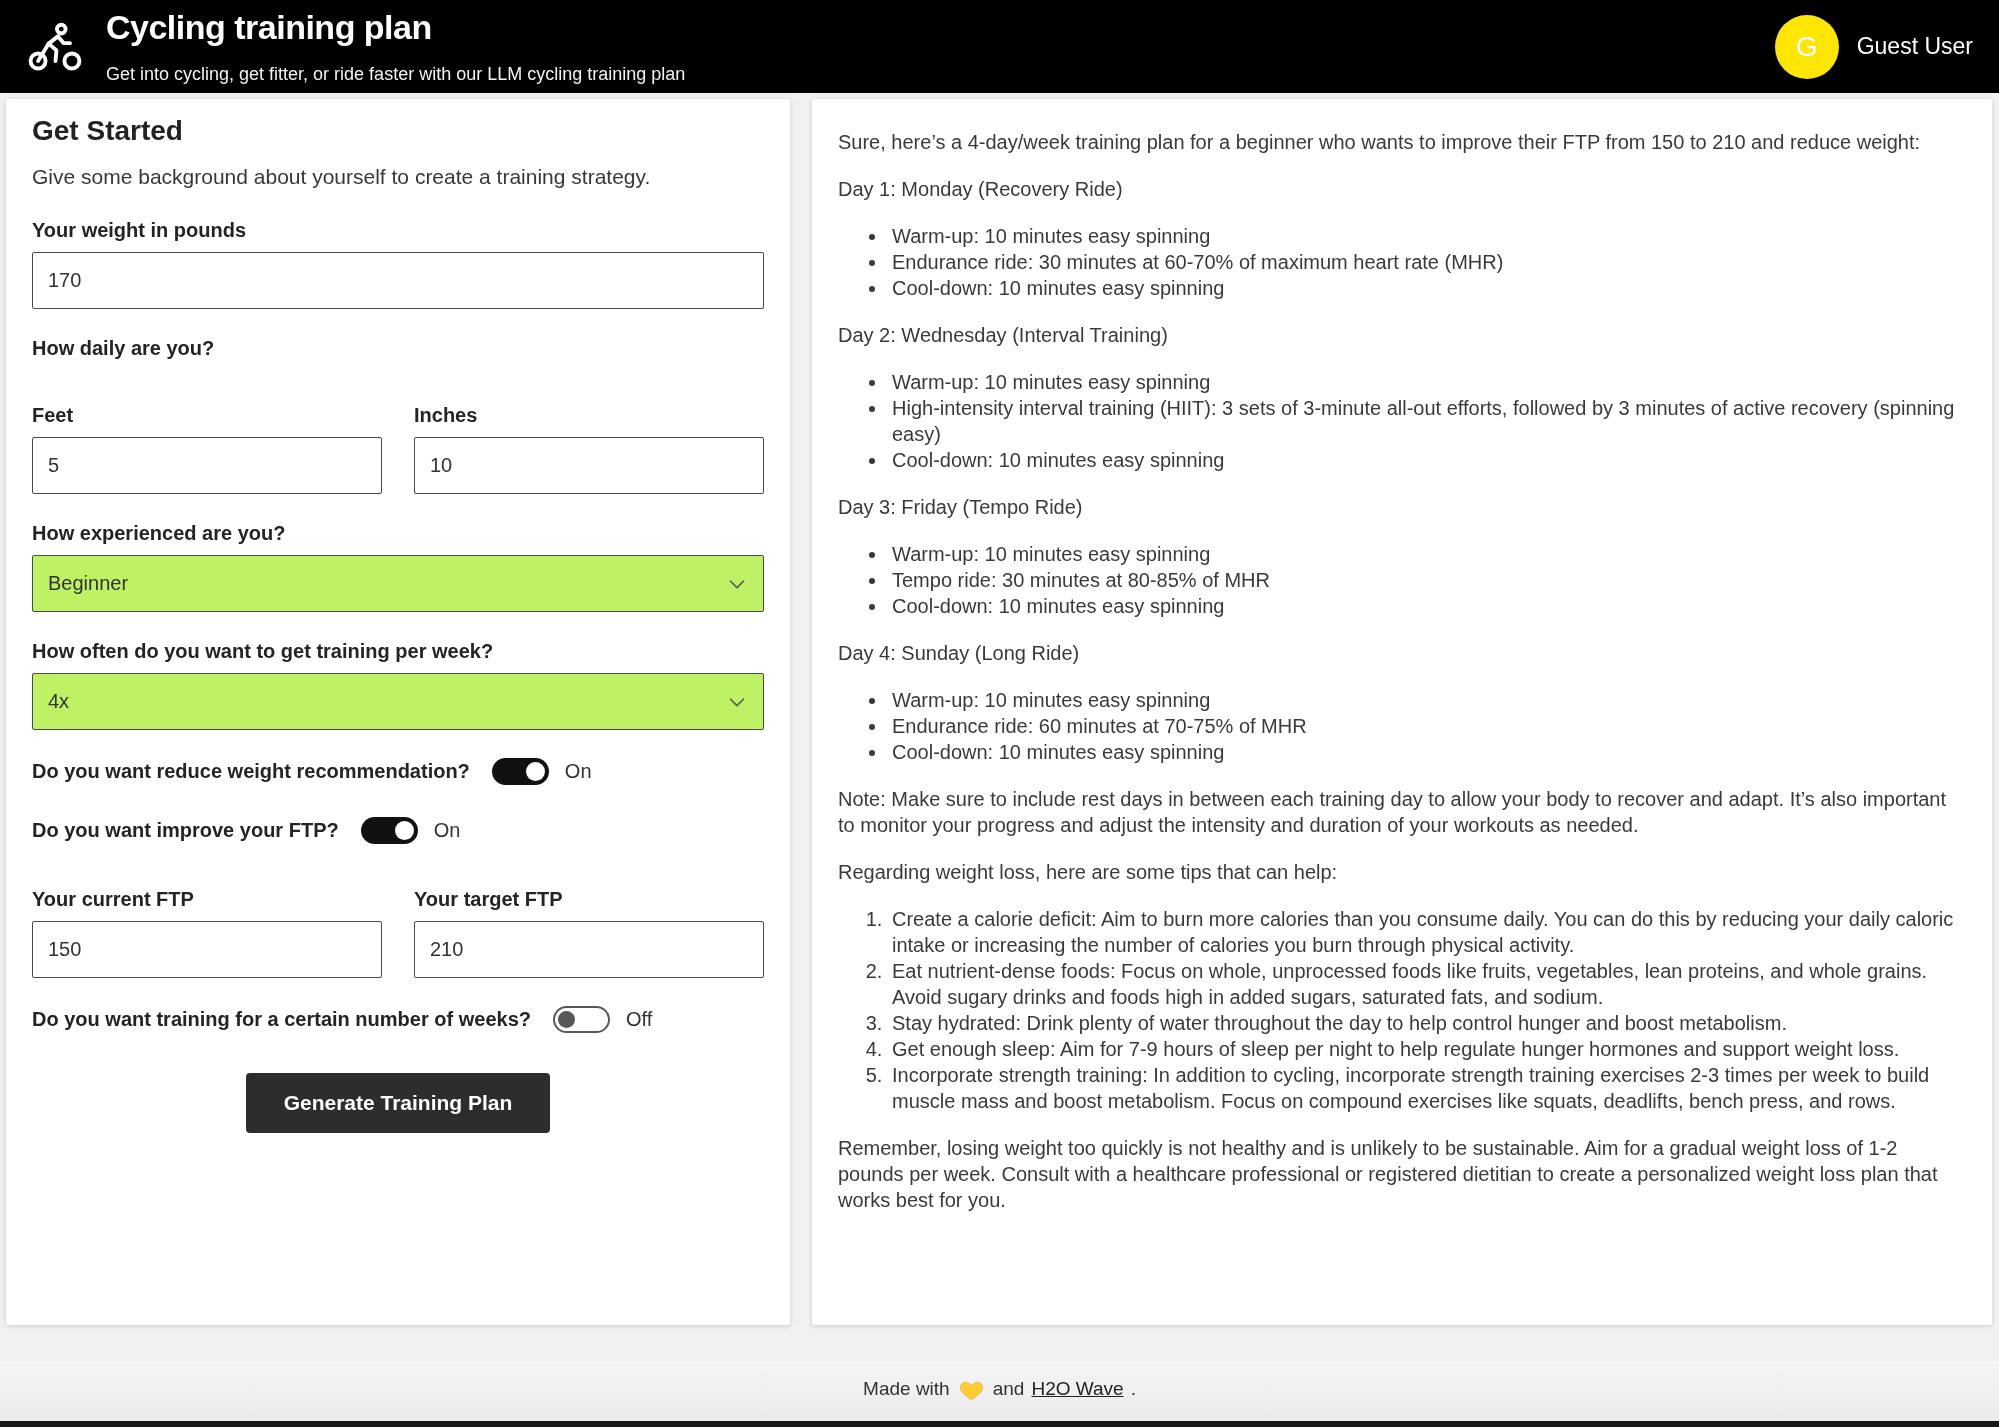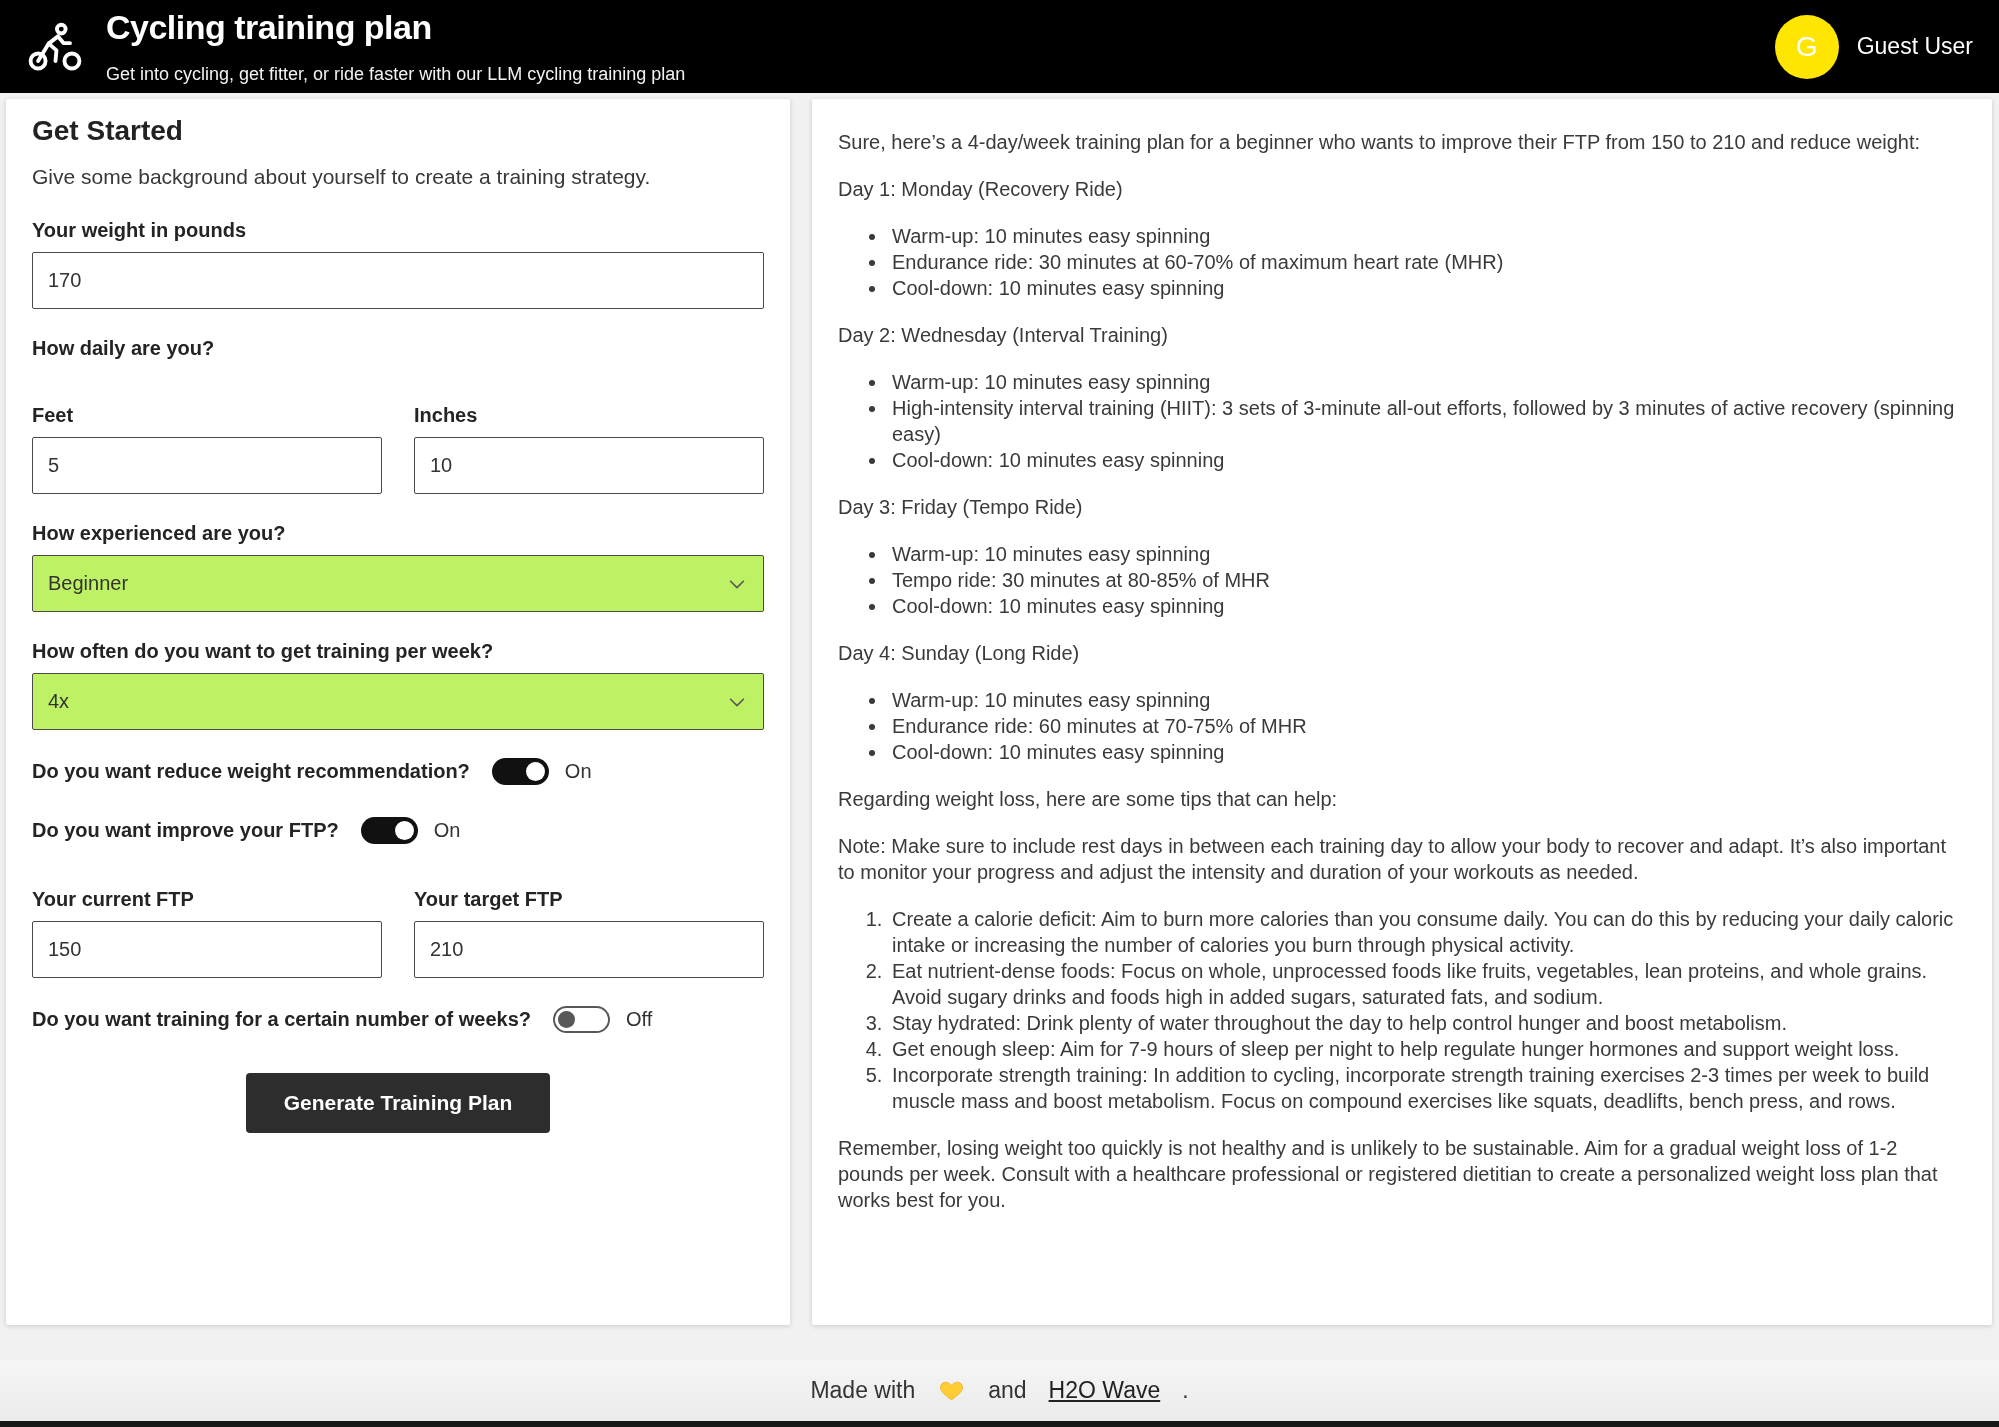--- a/index.html
+++ b/index.html
@@ -94,21 +94,21 @@
   .right-card ol { margin:0 0 21px 0; padding-left:50px; }
   .right-card li { padding-left:4px; }
   .right-card p:last-child { margin-bottom:0; }
 
   
   .footer {
     flex:1 1 auto; position:relative;
     background:linear-gradient(#f5f5f5,#ebebeb);
     display:flex; align-items:center; justify-content:center;
   }
-  .footer-text { font-size:23px; color:#333; display:flex; align-items:center; gap:22px; }
+  .footer-text { font-size:19px; color:#333; display:flex; align-items:flex-start; gap:7px; }
   .footer-link { color:#222; text-decoration:underline; cursor:pointer; }
   .heart-icon { width:25px; height:25px; margin:0 2px; }
   .bottom-strip { height:6px; background:#181818; flex:0 0 auto; }
 </style>
 </head>
 <body>
 
 <div class="header">
   <svg class="bike-icon" viewBox="0 0 24 24" fill="none" stroke="#ffffff" stroke-width="1.6" stroke-linecap="round" stroke-linejoin="round">
     <circle cx="5" cy="17.8" r="3.1"></circle>
@@ -235,22 +235,22 @@
       <li>Cool-down: 10 minutes easy spinning</li>
     </ul>
 
     <p>Day 4: Sunday (Long Ride)</p>
     <ul>
       <li>Warm-up: 10 minutes easy spinning</li>
       <li>Endurance ride: 60 minutes at 70-75% of MHR</li>
       <li>Cool-down: 10 minutes easy spinning</li>
     </ul>
 
+    <p>Note: Make sure to include rest days in between each training day to allow your body to recover and adapt. It’s also important to monitor your progress and adjust the intensity and duration of your workouts as needed.</p>
     <p>Regarding weight loss, here are some tips that can help:</p>
-    <p>Note: Make sure to include rest days in between each training day to allow your body to recover and adapt. It’s also important to monitor your progress and adjust the intensity and duration of your workouts as needed.</p>
 
     <ol>
       <li>Create a calorie deficit: Aim to burn more calories than you consume daily. You can do this by reducing your daily caloric intake or increasing the number of calories you burn through physical activity.</li>
       <li>Eat nutrient-dense foods: Focus on whole, unprocessed foods like fruits, vegetables, lean proteins, and whole grains. Avoid sugary drinks and foods high in added sugars, saturated fats, and sodium.</li>
       <li>Stay hydrated: Drink plenty of water throughout the day to help control hunger and boost metabolism.</li>
       <li>Get enough sleep: Aim for 7-9 hours of sleep per night to help regulate hunger hormones and support weight loss.</li>
       <li>Incorporate strength training: In addition to cycling, incorporate strength training exercises 2-3 times per week to build muscle mass and boost metabolism. Focus on compound exercises like squats, deadlifts, bench press, and rows.</li>
     </ol>
 
     <p>Remember, losing weight too quickly is not healthy and is unlikely to be sustainable. Aim for a gradual weight loss of 1-2 pounds per week. Consult with a healthcare professional or registered dietitian to create a personalized weight loss plan that works best for you.</p>

